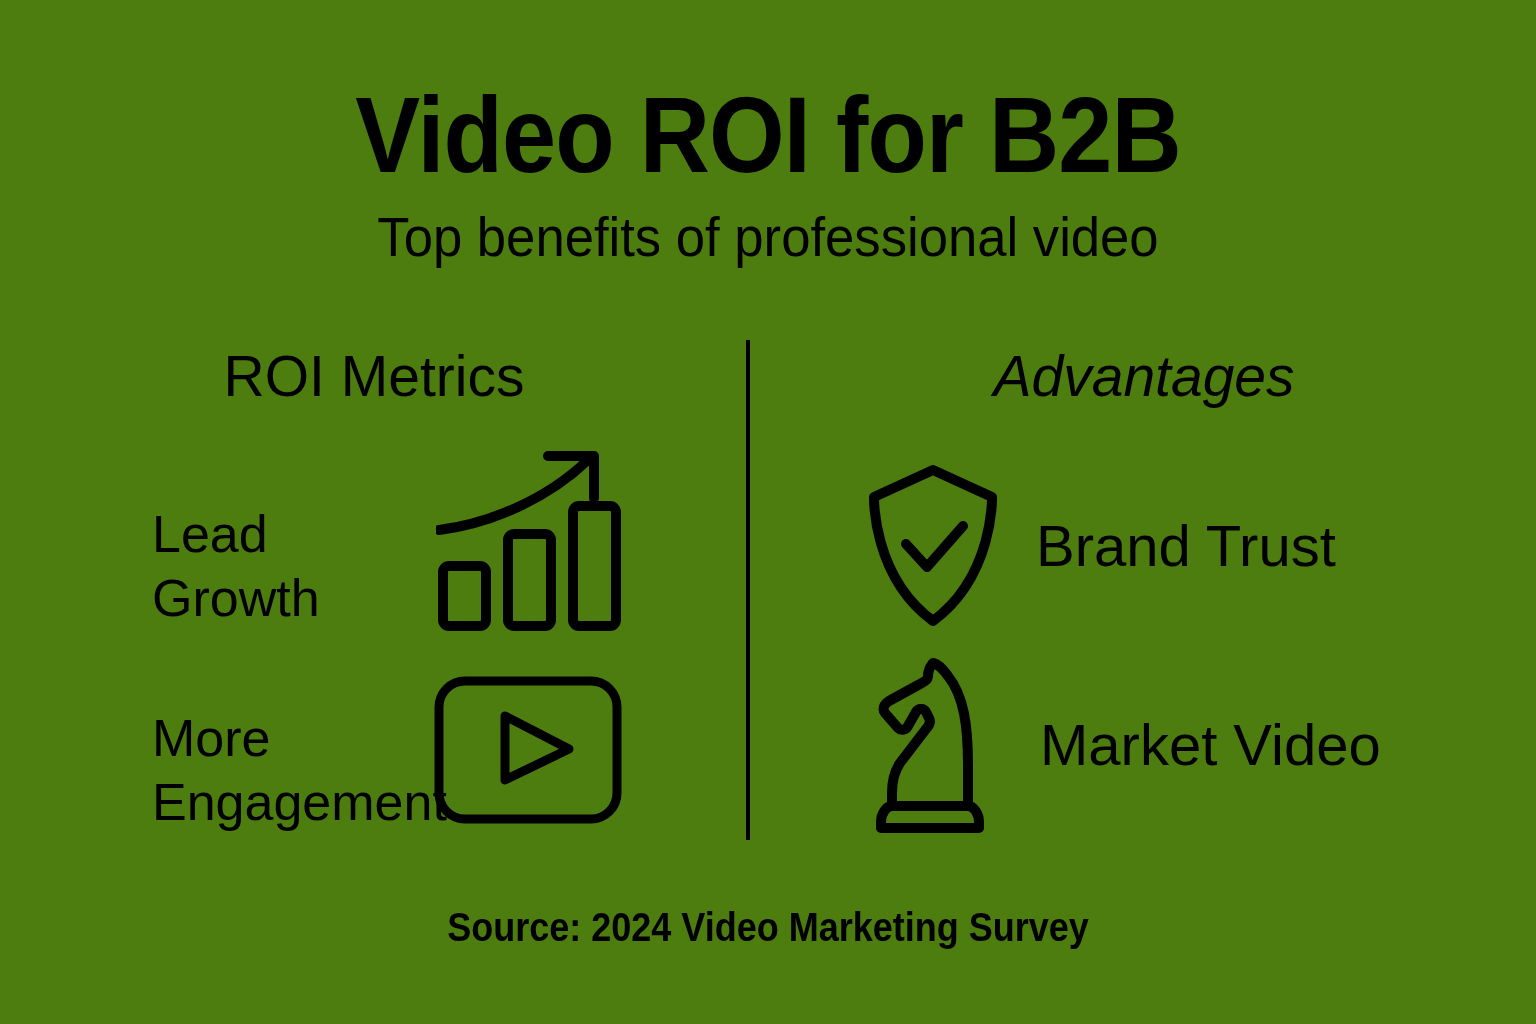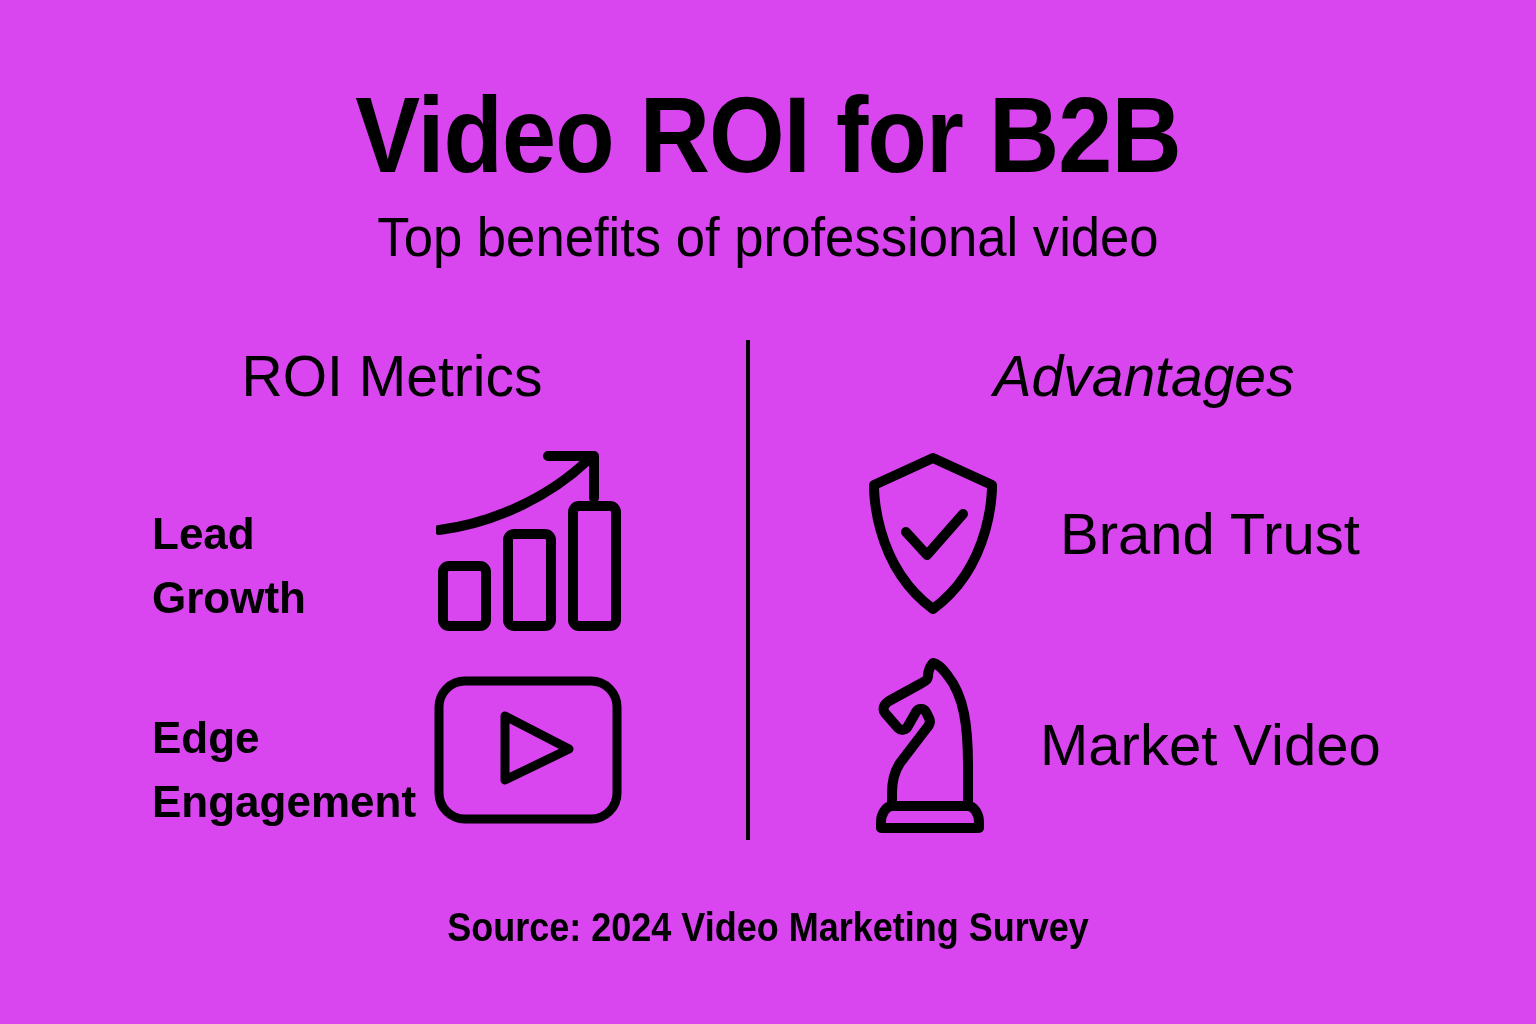--- a/index.html
+++ b/index.html
@@ -12,21 +12,21 @@
     background: #fbfaf2;
     font-family: "Liberation Sans", sans-serif;
     color: #000000;
     overflow: hidden;
   }
 
   .canvas {
     position: relative;
     width: 1536px;
     height: 1024px;
-    background: #d946ef;
+    background: #4d7c0f;
   }
 
   
   .title {
     position: absolute;
     left: 0;
     top: 78px;
     width: 1536px;
     text-align: center;
     font-size: 108px;
@@ -53,40 +53,40 @@
   }
 
   
   .column-head {
     position: absolute;
     font-size: 57px;
     font-weight: 400;
     line-height: 1;
     white-space: nowrap;
   }
-  .column-head.left  { left: 0;    top: 348px; width: 748px; text-align: center; margin-left: 18px; }
+  .column-head.left  { left: 0;    top: 348px; width: 748px; text-align: center; }
   .column-head.right { left: 752px; top: 348px; width: 784px; text-align: center; font-style: italic; }
 
   .divider {
     position: absolute;
     left: 746px;
     top: 340px;
     width: 4px;
     height: 500px;
     background: #000;
   }
 
   
   .row-left {
     position: absolute;
   }
   .row-left .label {
     position: absolute;
-    font-size: 44px;
-    font-weight: 700;
+    font-size: 52px;
+    font-weight: 400;
     line-height: 64px;
     white-space: nowrap;
   }
   .row-left .icon {
     position: absolute;
   }
 
   
   #row-lead-growth { left: 0; top: 0; }
   #row-lead-growth .label { left: 152px; top: 502px; }
@@ -102,21 +102,21 @@
     position: absolute;
     display: flex;
     align-items: center;
   }
   .row-right .label {
     font-size: 58px;
     font-weight: 400;
     line-height: 1;
     white-space: nowrap;
   }
-  #row-brand-trust { left: 868px; top: 452px; gap: 24px; }
+  #row-brand-trust { left: 868px; top: 464px; }
   #row-brand-trust .label { margin-left: 38px; }
 
   #row-market-edge { left: 876px; top: 656px; }
   #row-market-edge .label { margin-left: 42px; }
 
   
   .source {
     position: absolute;
     left: 0;
     top: 905px;
@@ -161,21 +161,21 @@
 
         <path d="M3 84 C 50 78, 108 56, 152 14"></path>
 
         <path d="M112 10 L 158 10 L 158 52"></path>
       </svg>
     </div>
   </div>
 
   <div class="row-left" id="row-more-engagement">
     <div class="label">
-      <div>Edge</div>
+      <div>More</div>
       <div>Engagement</div>
     </div>
     <div class="icon">
       <svg width="188" height="148" viewBox="0 0 188 148" fill="none" stroke="#000" stroke-width="9" stroke-linecap="round" stroke-linejoin="round">
         <rect x="5" y="5" width="178" height="138" rx="26"></rect>
         <path d="M71 40 L 135 73 L 71 104 Z"></path>
       </svg>
     </div>
   </div>
 

